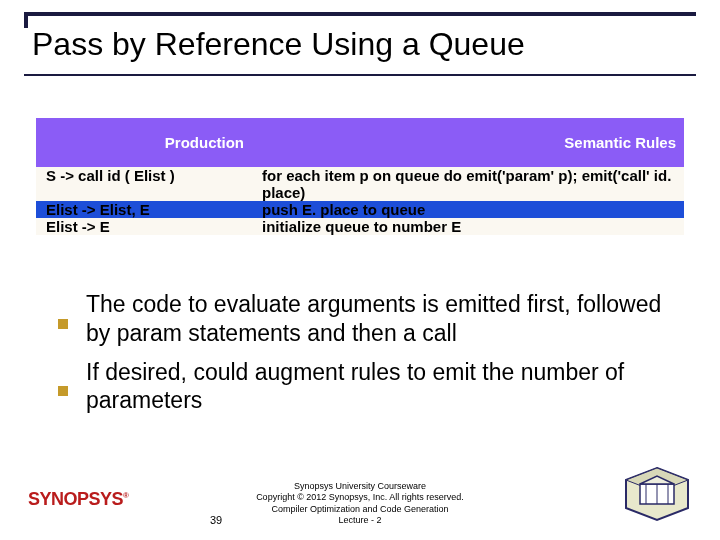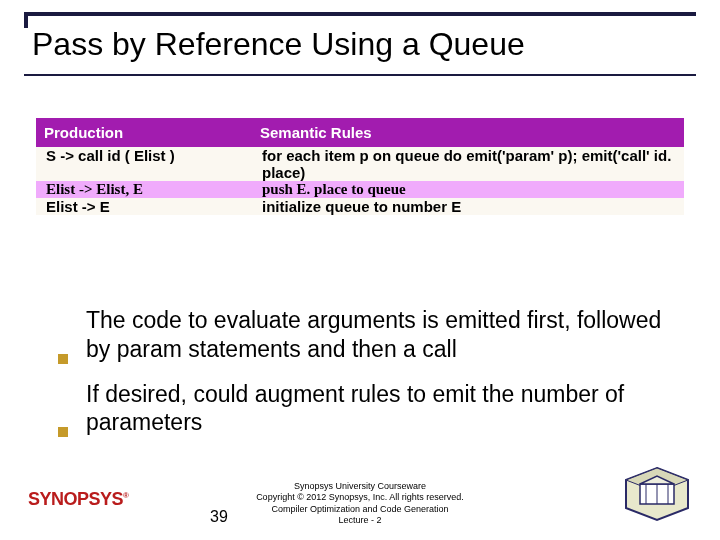--- a/index.html
+++ b/index.html
@@ -55,46 +55,45 @@
   }
   .tbl {
     position: absolute;
     top: 118px;
     left: 36px;
     width: 648px;
     border-collapse: collapse;
     font-size: 15px;
   }
   .tbl th {
-    background: #a21caf;
+    background: #8b5cf6;
     color: #ffffff;
     font-weight: bold;
-    text-align: left;
-    padding: 6px 8px;
+    text-align: right;
+    padding: 16px 8px;
   }
   .tbl td {
     padding: 0 10px;
     vertical-align: top;
     font-weight: bold;
   }
   .tbl tr.r0 td { background: #fbf8f1; }
-  .tbl tr.r1 td { background: #f0abfc; font-family: Liberation Serif, serif; }
+  .tbl tr.r1 td { background: #1d4ed8; }
   .tbl tr.r2 td { background: #fbf8f1; }
   .col-prod { width: 200px; }
   .bullets {
     position: absolute;
     top: 290px;
     left: 58px;
     right: 40px;
   }
   .bullet {
     display: flex;
-    align-items: flex-end;
+    align-items: center;
     margin-bottom: 10px;
-    margin-top: 16px;
   }
   .bullet .sq {
     width: 10px;
     height: 10px;
     background: #c59a2a;
     margin-top: 10px;
     margin-right: 18px;
     flex: 0 0 auto;
   }
   .bullet .txt {
@@ -109,21 +108,21 @@
     right: 0;
     text-align: center;
     font-size: 9px;
     line-height: 1.25;
     color: #000;
   }
   .page-num {
     position: absolute;
     bottom: 14px;
     left: 210px;
-    font-size: 16px;
+    font-size: 11px;
     color: #000;
   }
   .logo-left {
     position: absolute;
     bottom: 30px;
     left: 28px;
     font-size: 18px;
     font-weight: bold;
     color: #b91c1c;
     letter-spacing: -0.5px;

